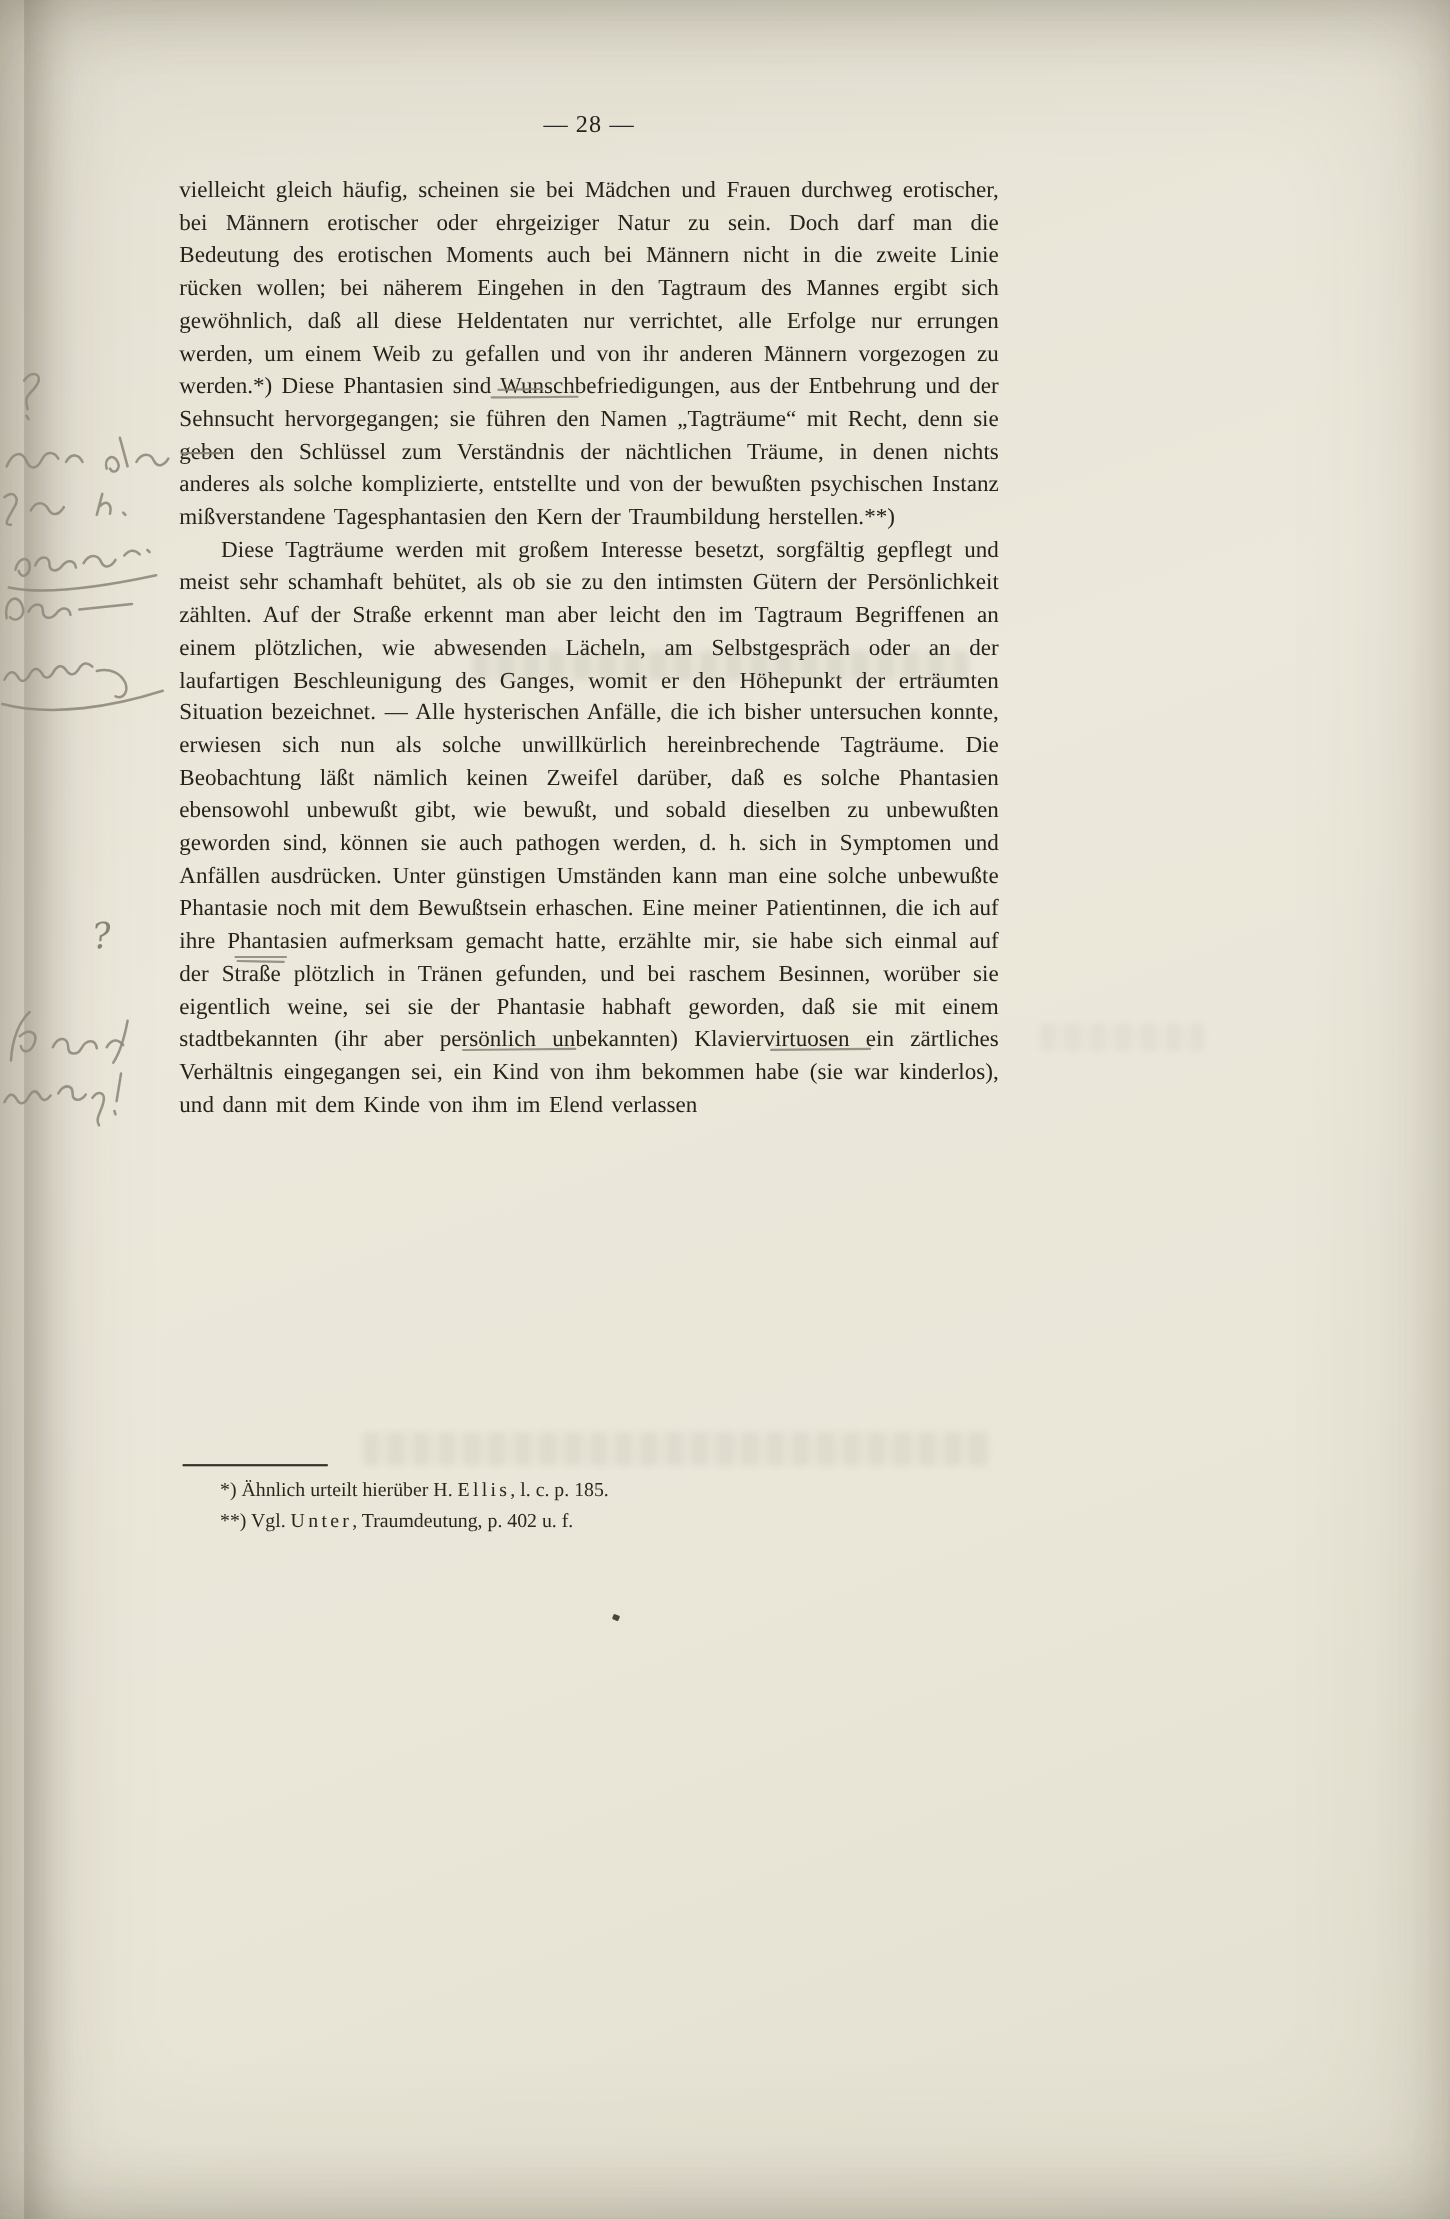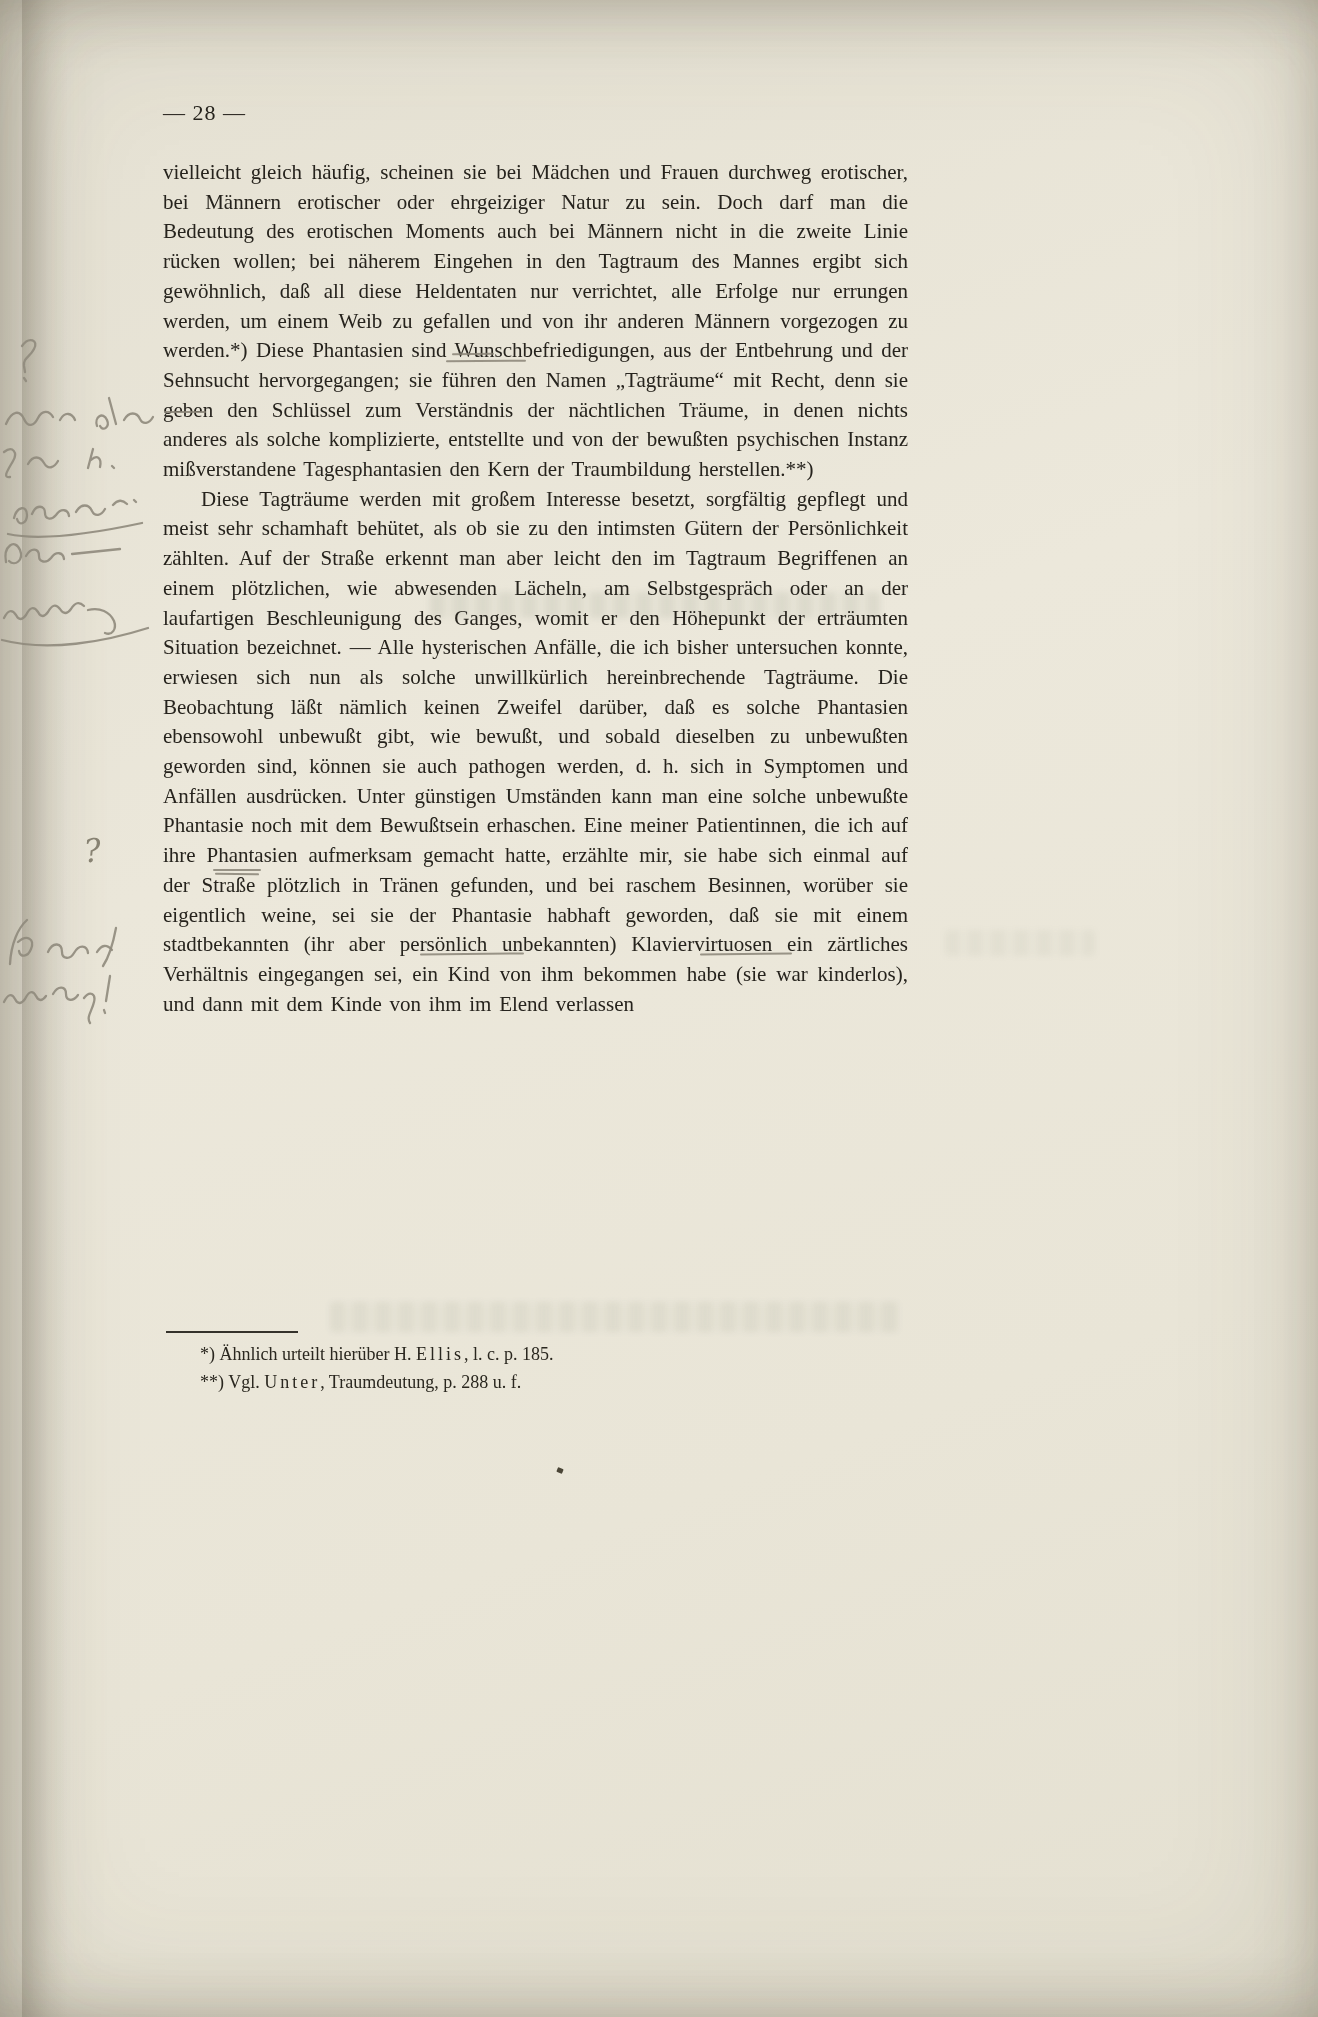--- a/index.html
+++ b/index.html
@@ -28,21 +28,21 @@
     position: absolute;
     left: 22px; top: 0;
     width: 46px; height: 100%;
     background: linear-gradient(to right, rgba(75,66,48,0.20), rgba(75,66,48,0.05) 60%, transparent);
     pointer-events: none;
   }
   .page-number {
     position: absolute;
     left: 163px; top: 100px;
     width: 745px;
-    text-align: left;
+    text-align: center;
     font-size: 22px;
     letter-spacing: 1px;
     color: #26231d;
   }
   .text-block {
     position: absolute;
     left: 163px; top: 158px;
     width: 745px;
     font-size: 21px;
     line-height: 29.7px;
@@ -129,21 +129,21 @@
 
   <div class="text-block">
     <p class="no-indent">vielleicht gleich häufig, scheinen sie bei Mädchen und Frauen durchweg erotischer, bei Männern erotischer oder ehrgeiziger Natur zu sein. Doch darf man die Bedeutung des erotischen Moments auch bei Männern nicht in die zweite Linie rücken wollen; bei näherem Eingehen in den Tagtraum des Mannes ergibt sich gewöhnlich, daß all diese Heldentaten nur verrichtet, alle Erfolge nur errungen werden, um einem Weib zu gefallen und von ihr anderen Männern vorgezogen zu werden.*) Diese Phantasien sind Wunschbefriedigungen, aus der Entbehrung und der Sehnsucht hervorgegangen; sie führen den Namen „Tagträume“ mit Recht, denn sie geben den Schlüssel zum Verständnis der nächtlichen Träume, in denen nichts anderes als solche komplizierte, entstellte und von der bewußten psychischen Instanz mißverstandene Tagesphantasien den Kern der Traumbildung herstellen.**)</p>
     <p class="indent">Diese Tagträume werden mit großem Interesse besetzt, sorgfältig gepflegt und meist sehr schamhaft behütet, als ob sie zu den intimsten Gütern der Persönlichkeit zählten. Auf der Straße erkennt man aber leicht den im Tagtraum Begriffenen an einem plötzlichen, wie abwesenden Lächeln, am Selbstgespräch oder an der laufartigen Beschleunigung des Ganges, womit er den Höhepunkt der erträumten Situation bezeichnet. — Alle hysterischen Anfälle, die ich bisher untersuchen konnte, erwiesen sich nun als solche unwillkürlich hereinbrechende Tagträume. Die Beobachtung läßt nämlich keinen Zweifel darüber, daß es solche Phantasien ebensowohl unbewußt gibt, wie bewußt, und sobald dieselben zu unbewußten geworden sind, können sie auch pathogen werden, d. h. sich in Symptomen und Anfällen ausdrücken. Unter günstigen Umständen kann man eine solche unbewußte Phantasie noch mit dem Bewußtsein erhaschen. Eine meiner Patientinnen, die ich auf ihre Phantasien aufmerksam gemacht hatte, erzählte mir, sie habe sich einmal auf der Straße plötzlich in Tränen gefunden, und bei raschem Besinnen, worüber sie eigentlich weine, sei sie der Phantasie habhaft geworden, daß sie mit einem stadtbekannten (ihr aber persönlich unbekannten) Klaviervirtuosen ein zärtliches Verhältnis eingegangen sei, ein Kind von ihm bekommen habe (sie war kinderlos), und dann mit dem Kinde von ihm im Elend verlassen</p>
   </div>
 
   <div class="footnote-rule"></div>
 
   <div class="footnotes">
     <p><span>*)</span><span> Ähnlich urteilt hierüber H. </span><span class="sperr">Ellis</span><span>, l. c. p. 185.</span></p>
-    <p><span>**)</span><span> Vgl. </span><span class="sperr">Unter</span><span>, Traumdeutung, p. 288 u. f.</span></p>
+    <p><span>**)</span><span> Vgl. </span><span class="sperr">Unter</span><span>, Traumdeutung, p. 402 u. f.</span></p>
   </div>
 
   <div class="pencil-underline" style="left:452px; top:353px; width:42px; transform:rotate(-1deg);"></div>
   <div class="pencil-underline" style="left:446px; top:360px; width:80px; transform:rotate(-0.5deg);"></div>
   <div class="pencil-underline" style="left:164px; top:411px; width:42px;"></div>
   <div class="pencil-underline" style="left:213px; top:869px; width:48px;"></div>
   <div class="pencil-underline" style="left:215px; top:873px; width:44px; transform:rotate(1deg);"></div>
   <div class="pencil-underline" style="left:420px; top:953px; width:104px; transform:rotate(-0.6deg);"></div>
   <div class="pencil-underline" style="left:700px; top:953px; width:92px; transform:rotate(-0.6deg);"></div>
 

